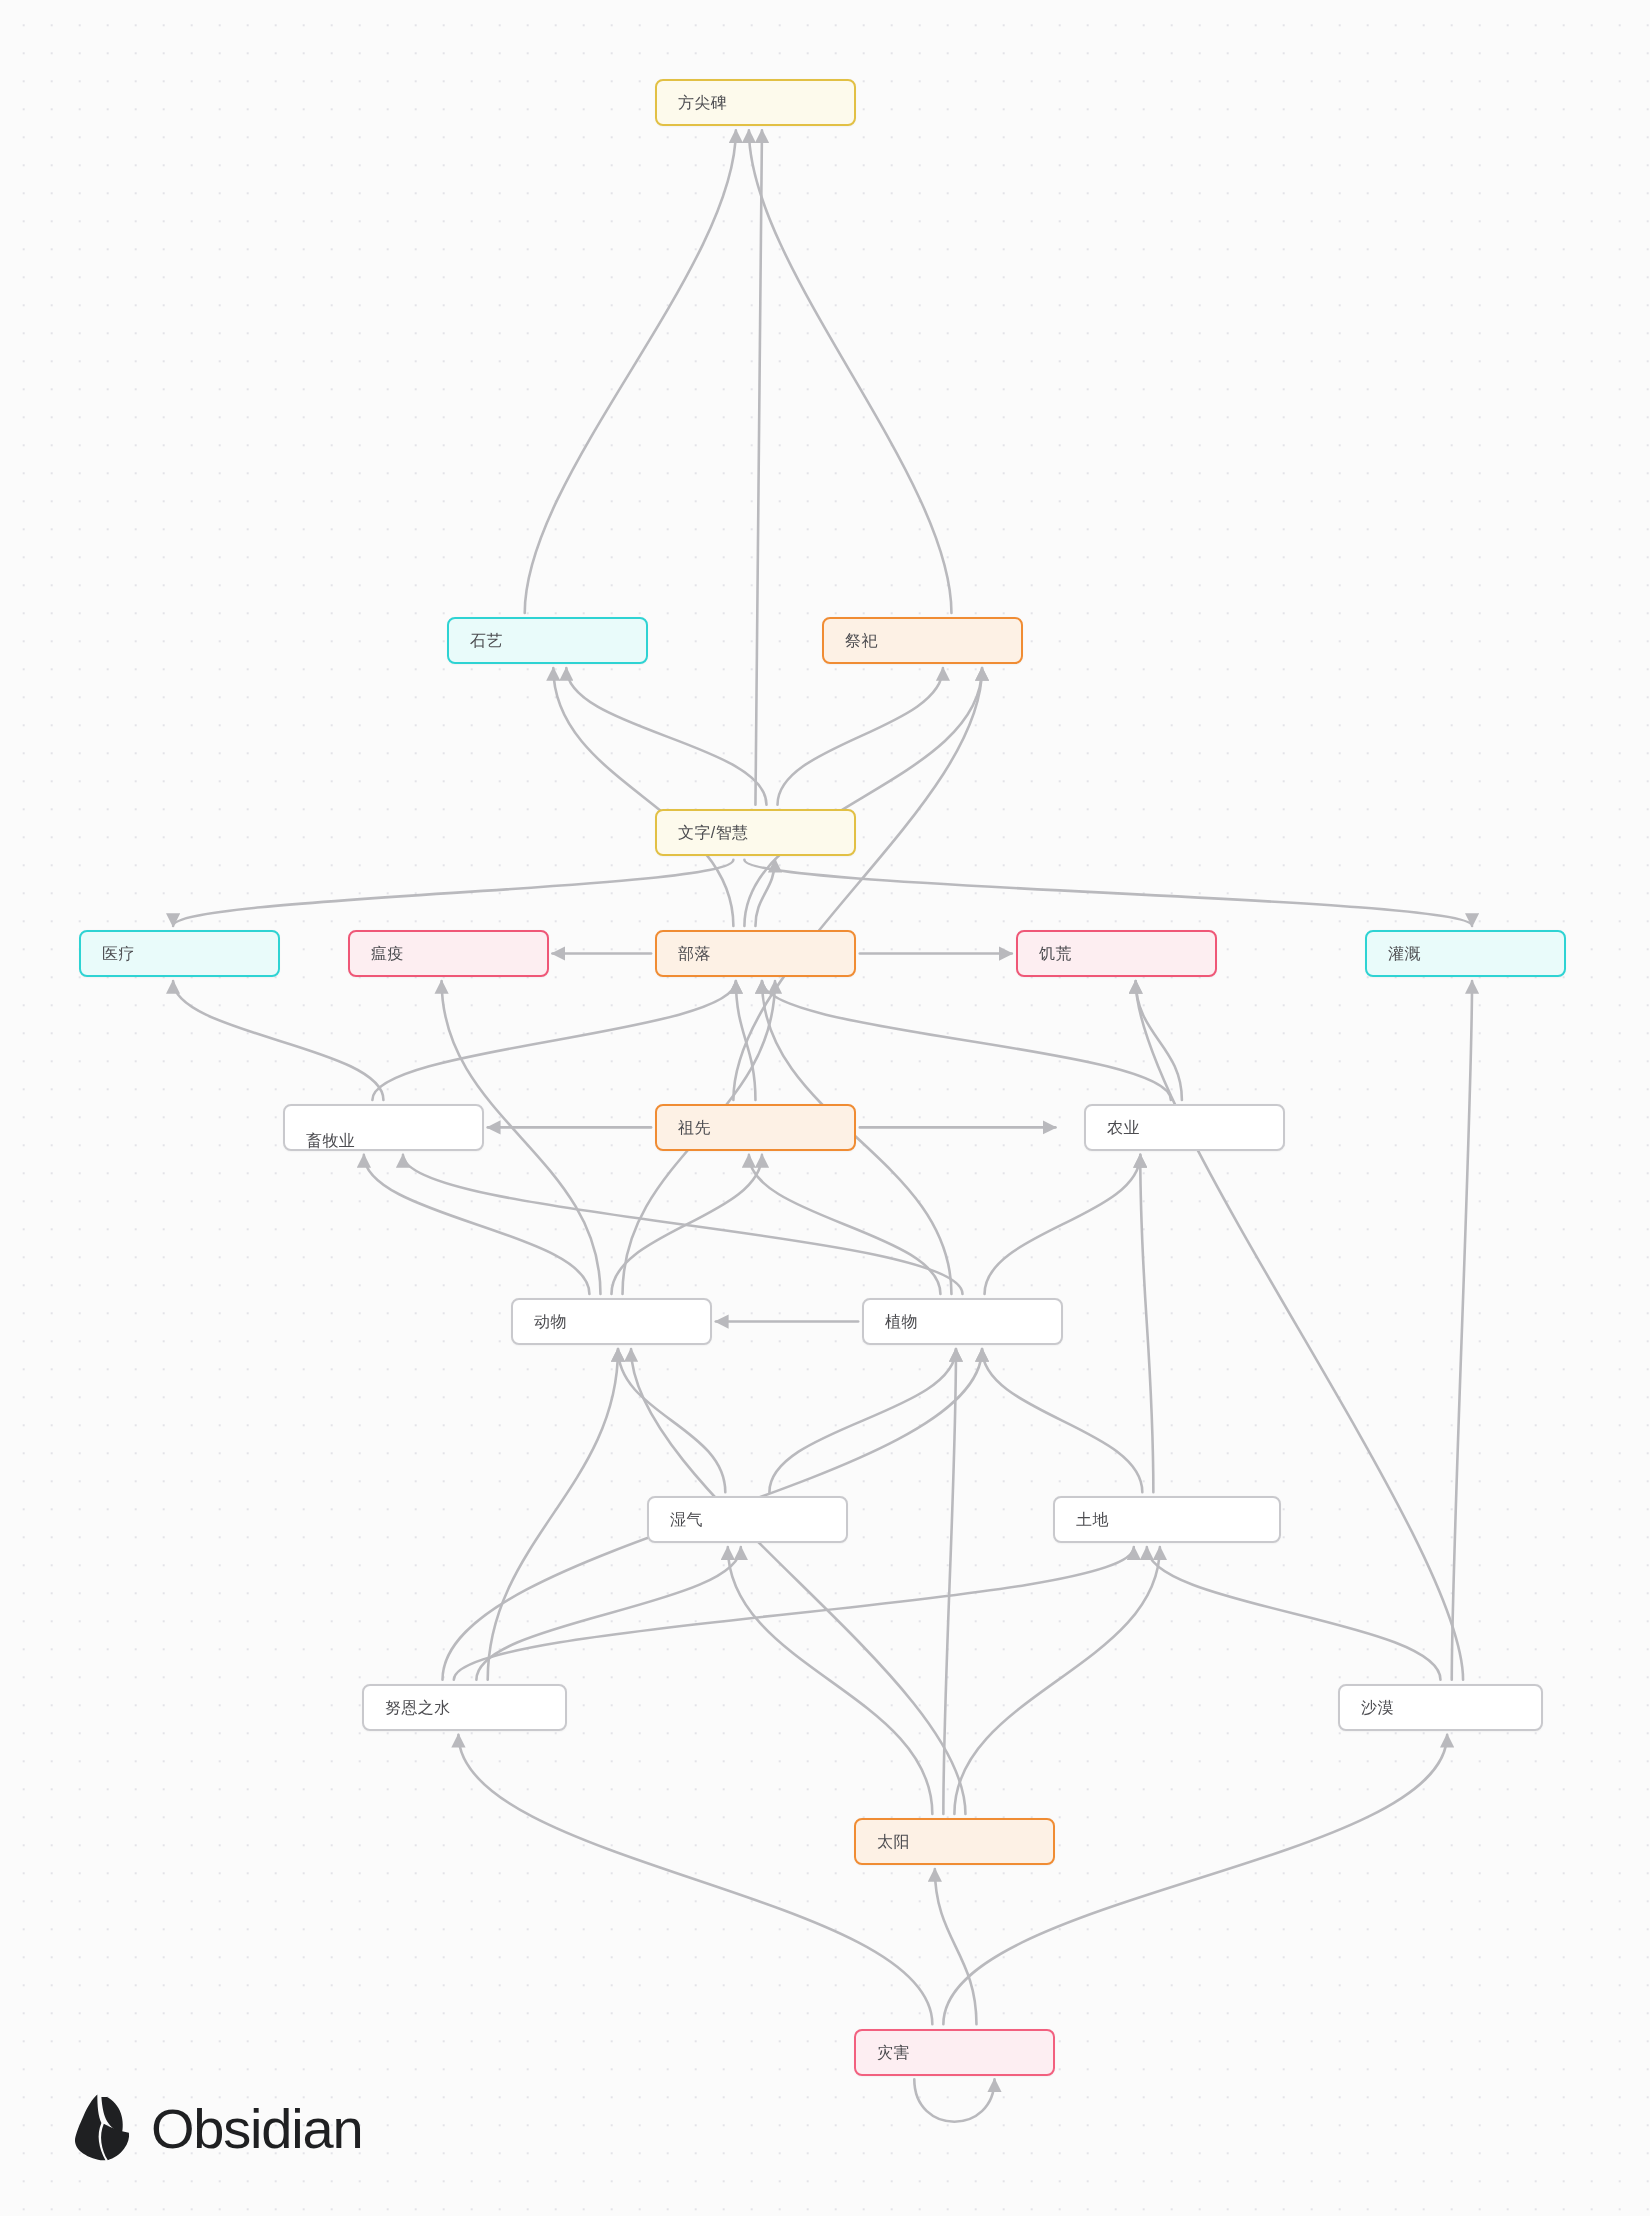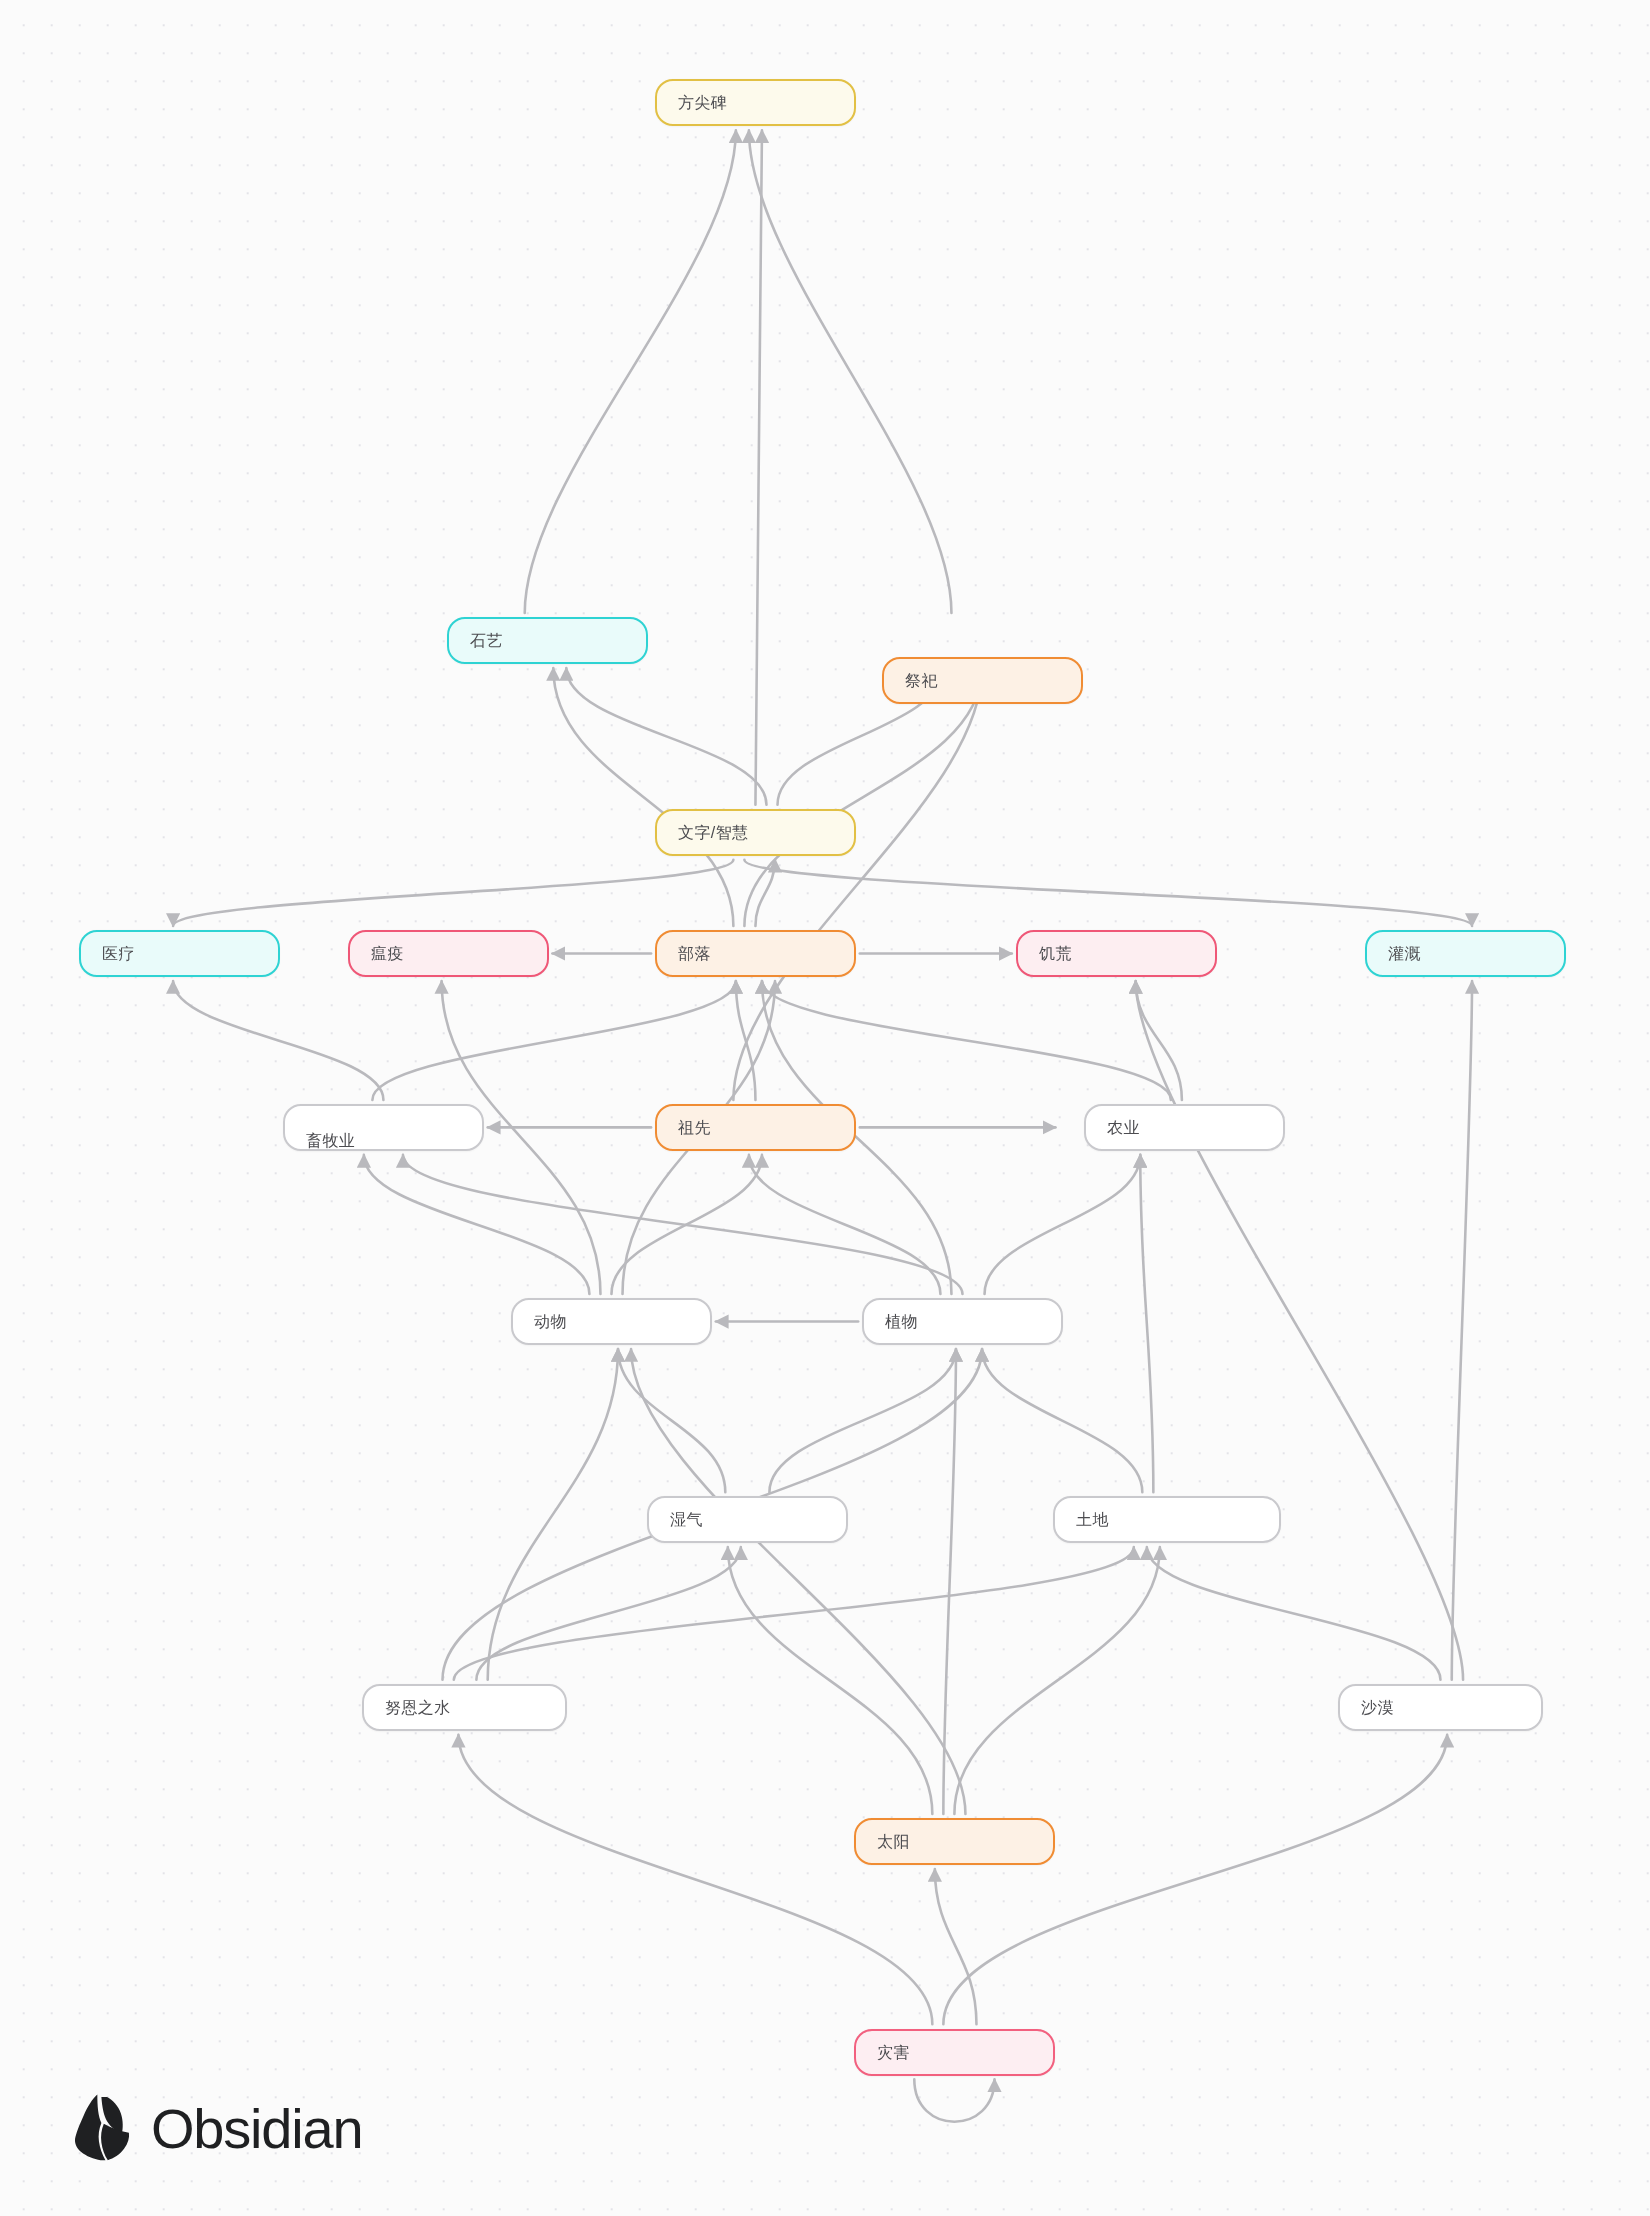--- a/index.html
+++ b/index.html
@@ -22,21 +22,21 @@
   #edge-layer {
     position: absolute;
     inset: 0;
     width: 1650px;
     height: 2216px;
   }
   .node {
     position: absolute;
     display: flex;
     align-items: center;
-    border-radius: 18px;
+    border-radius: 8px;
     border: 2.4px solid #c9c9cd;
     background: #ffffff;
     box-shadow: 0 0.8px 1.6px rgba(0,0,0,0.04);
     z-index: 5;
   }
   .node-label {
     font-size: 16px;
     color: #4c4c50;
     padding-left: 21px;
     letter-spacing: 0.4px;
@@ -130,21 +130,21 @@
       </g>
   </svg>
 
   <div id="nodes">
       <div class="node tone-yellow" style="left: 655px; top: 79px; width: 201px; height: 47px;">
         <span class="node-label">方尖碑</span>
       </div>
       <div class="node tone-cyan" style="left: 447px; top: 617px; width: 201px; height: 47px;">
         <span class="node-label">石艺</span>
       </div>
-      <div class="node tone-orange" style="left: 882px; top: 617px; width: 201px; height: 47px; margin-top: 40px;">
+      <div class="node tone-orange" style="left: 822px; top: 617px; width: 201px; height: 47px;">
         <span class="node-label">祭祀</span>
       </div>
       <div class="node tone-yellow" style="left: 655px; top: 809px; width: 201px; height: 47px;">
         <span class="node-label">文字/智慧</span>
       </div>
       <div class="node tone-cyan" style="left: 79px; top: 930px; width: 201px; height: 47px;">
         <span class="node-label">医疗</span>
       </div>
       <div class="node tone-red" style="left: 348px; top: 930px; width: 201px; height: 47px;">
         <span class="node-label">瘟疫</span>

